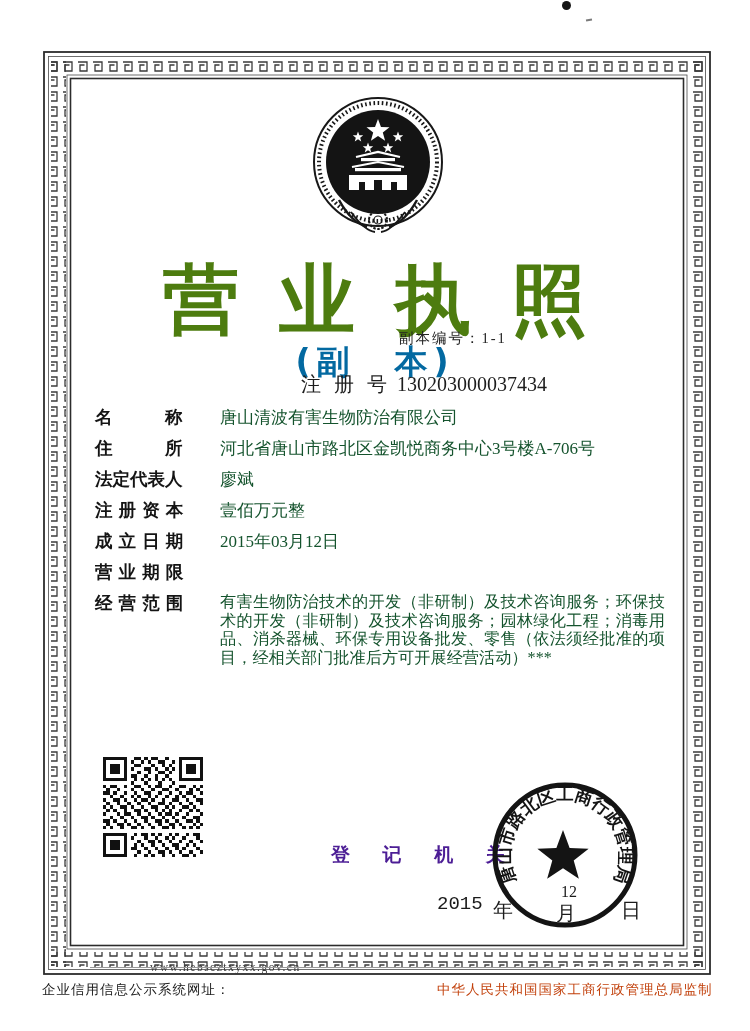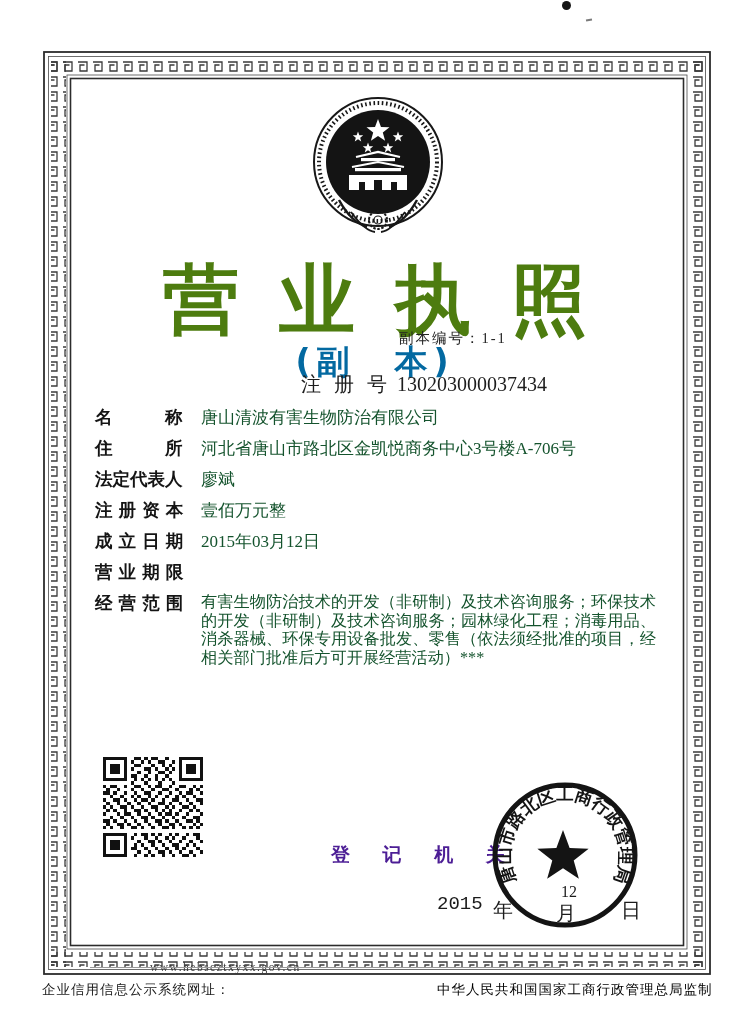--- a/index.html
+++ b/index.html
@@ -23,21 +23,21 @@
   .copy-number { left:399px; top:329px; font-size:14.5px; letter-spacing:2px; color:#222; }
   .subtitle {
     left:0; top:340px; width:750px; text-align:center;
     font-family:"DejaVu Sans","Liberation Sans",sans-serif;
     font-weight:800; font-size:33px; letter-spacing:6px; color:#0369a1;
   }
   .reg-line { left:301px; top:371px; font-size:20px; color:#1d1d1d; white-space:nowrap; }
   .reg-line .lbl { letter-spacing:4px; margin-right:6px; }
   
   .fields { left:95px; top:407px; width:570px; }
-  .field-row { display:flex; align-items:flex-start; margin-bottom:10px; }
+  .field-row { display:flex; align-items:flex-start; margin-bottom:10px;gap:19px; }
   .field-label {
     flex:none; width:106px; font-family:"DejaVu Sans","Liberation Sans",sans-serif;
     font-weight:600; font-size:17.5px; line-height:21px; color:#141414; white-space:pre;
   }
   .field-value { font-size:17px; line-height:21px; color:#14532d; }
   .field-value.scope { width:455px; font-size:16.2px; line-height:18.5px; text-align:justify; }
   
   .registrar-label {
     left:331px; top:842px; font-family:"DejaVu Sans","Liberation Sans",sans-serif;
     font-weight:600; font-size:19px; letter-spacing:13px; color:#4c1d95; white-space:nowrap;
@@ -45,21 +45,21 @@
   .date-part { font-size:20px; color:#1b1b1b; }
   .date-year  { left:437px; top:893px; font-size:19px;font-family:Liberation Mono, monospace; }
   .date-yunit { left:493px; top:897px; }
   .date-month { left:561px; top:883px; font-size:16px; }
   .date-munit { left:556px; top:900px; }
   .date-dunit { left:621px; top:897px; }
   
   .footer-url { left:150px; top:961px; font-size:11.5px; letter-spacing:1.5px; color:#3a3a3a; }
   .footer-url::after { content:""; position:absolute; left:-60px; right:-260px; top:6px; border-top:1px solid #9a9a9a; }
   .footer-left  { left:42px;  top:981px; font-size:13.5px; letter-spacing:1px; color:#202020; }
-  .footer-right { left:437px; top:981px; font-size:13.5px; letter-spacing:1px; color:#000000; }
+  .footer-right { left:437px; top:981px; font-size:13.5px; letter-spacing:1px; color:#c2410c; }
 </style>
 </head>
 <body>
 
 <div class="abs dot" style="left:562px; top:1px;"></div>
 <div class="abs dash" style="left:586px; top:19px;"></div>
 
 <svg class="abs" style="left:0; top:0;" width="750" height="1031" viewBox="0 0 750 1031">
   <defs>
     <pattern id="mea" width="15" height="15" patternUnits="userSpaceOnUse">

